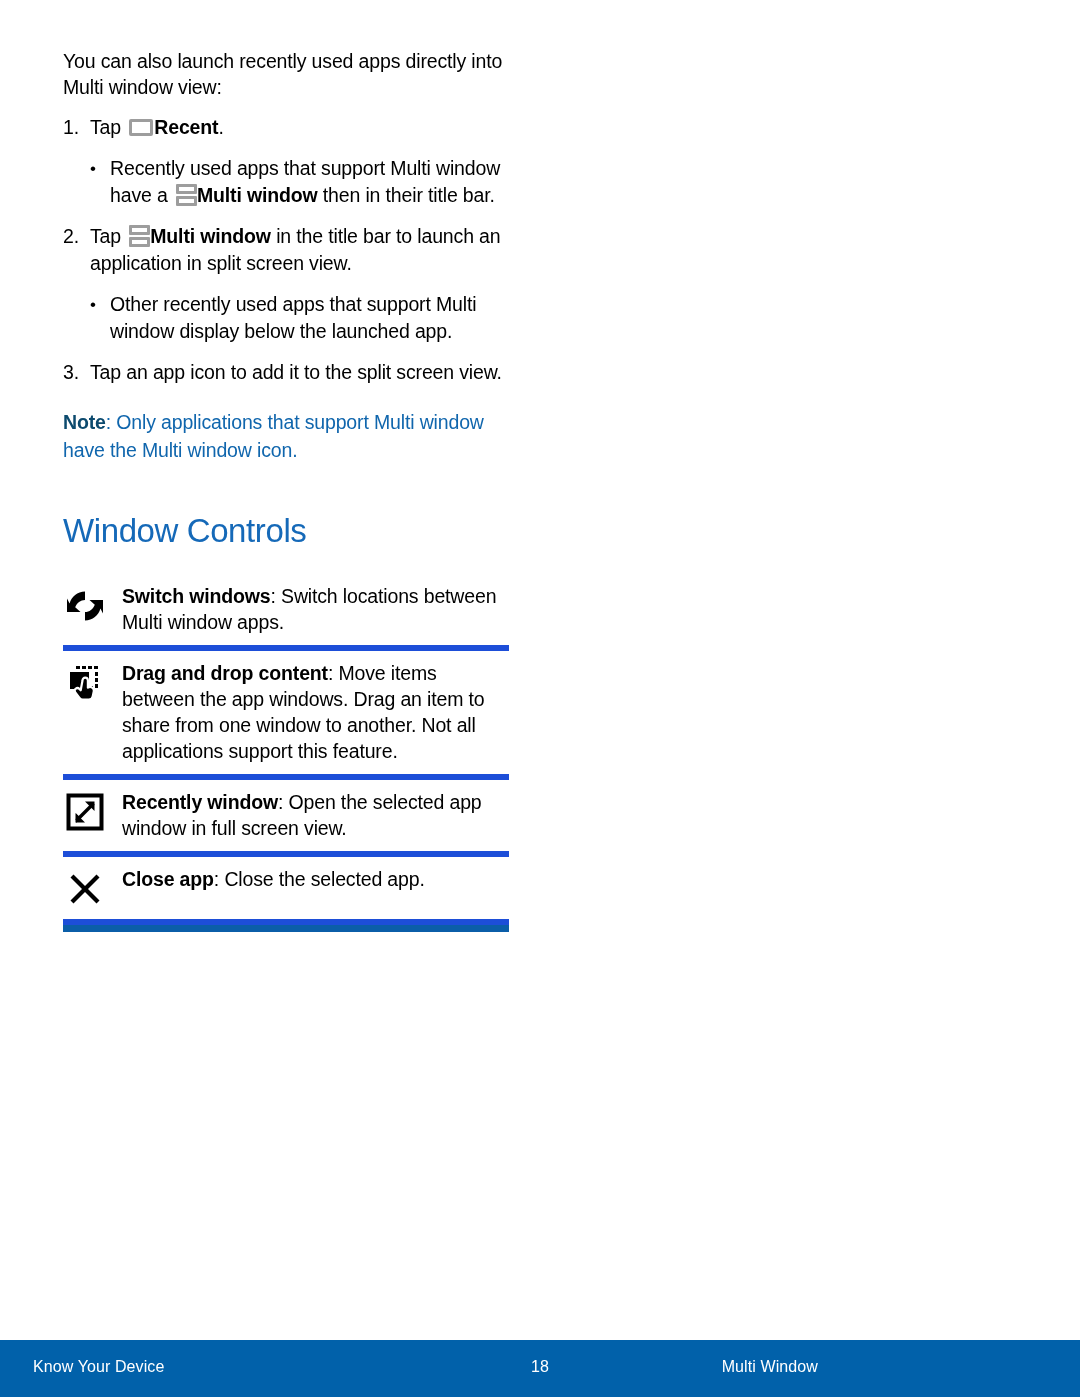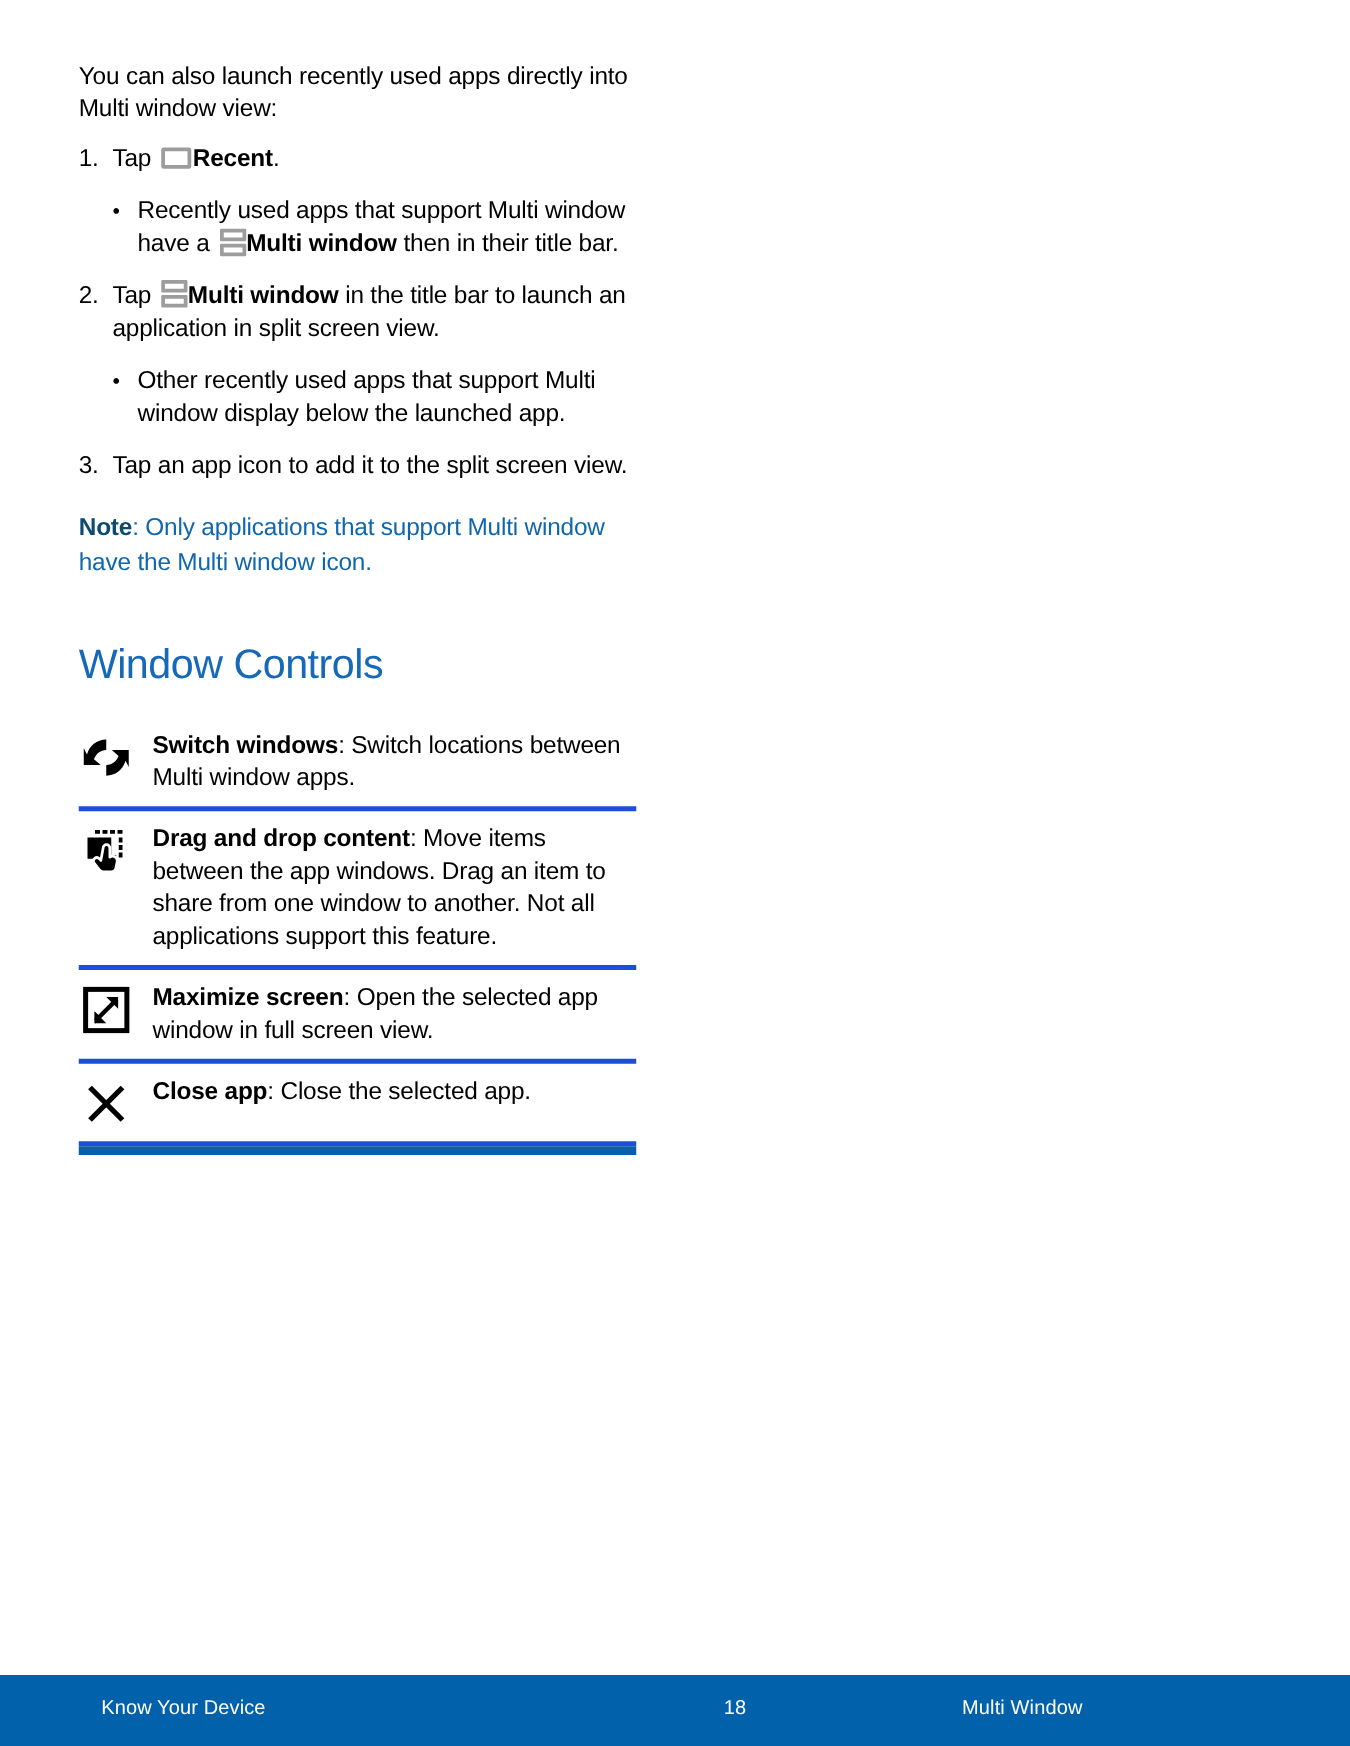--- a/index.html
+++ b/index.html
@@ -149,21 +149,21 @@
     background: #0b5ea8;
     color: #ffffff;
     font-size: 19px;
     font-weight: bold;
     padding: 6px 0 7px 10px;
     letter-spacing: -0.1px;
   }
   .ctrl-row {
     display: flex;
     align-items: flex-start;
-    border-bottom: 4px solid #1d4ed8;
+    border-bottom: 6px solid #1d4ed8;
     padding: 9px 0 10px 0;
   }
   .ctrl-row:last-of-type { border-bottom: none; }
   .ctrl-icon {
     flex: 0 0 57px;
     width: 57px;
     padding-top: 3px;
     display: flex;
     justify-content: flex-start;
     padding-left: 2px;
@@ -187,21 +187,20 @@
     left: 0;
     top: 1340px;
     width: 1080px;
     height: 57px;
     background: #0161aa;
   }
   .footer-inner {
     position: relative;
     width: 854px;
     height: 57px;
-    margin-left: 48px;
   }
   .footer span {
     position: absolute;
     top: 18px;
     font-size: 16px;
     color: #ffffff;
     letter-spacing: 0.1px;
   }
   .footer .f-left  { left: 33px; }
   .footer .f-mid   { left: 531px; }
@@ -284,21 +283,21 @@
       <div class="ctrl-row">
         <div class="ctrl-icon">
           <svg width="40" height="40" viewBox="0 0 40 40" aria-hidden="true">
             <rect x="3.5" y="3.5" width="33" height="33" fill="none" stroke="#000" stroke-width="4"></rect>
             <line x1="11.5" y1="28.5" x2="28.5" y2="11.5" stroke="#000" stroke-width="3.4"></line>
             <polygon points="11,31 11,21.5 13.6,24 17.6,24" fill="#000"></polygon>
             <polygon points="10.5,30.5 10.5,21 20,30.5" fill="#000"></polygon>
             <polygon points="29.5,9.5 29.5,19 20,9.5" fill="#000"></polygon>
           </svg>
         </div>
-        <div class="ctrl-text"><b>Maximize screen</b><span>: Open the selected app window in full screen view.</span></div>
+        <div class="ctrl-text"><b>Recently window</b><span>: Open the selected app window in full screen view.</span></div>
       </div>
 
       <div class="ctrl-row">
         <div class="ctrl-icon">
           <svg width="40" height="40" viewBox="0 0 40 40" aria-hidden="true">
             <line x1="7" y1="7" x2="33" y2="33" stroke="#000" stroke-width="4.2"></line>
             <line x1="33" y1="7" x2="7" y2="33" stroke="#000" stroke-width="4.2"></line>
           </svg>
         </div>
         <div class="ctrl-text"><b>Close app</b><span>: Close the selected app.</span></div>

